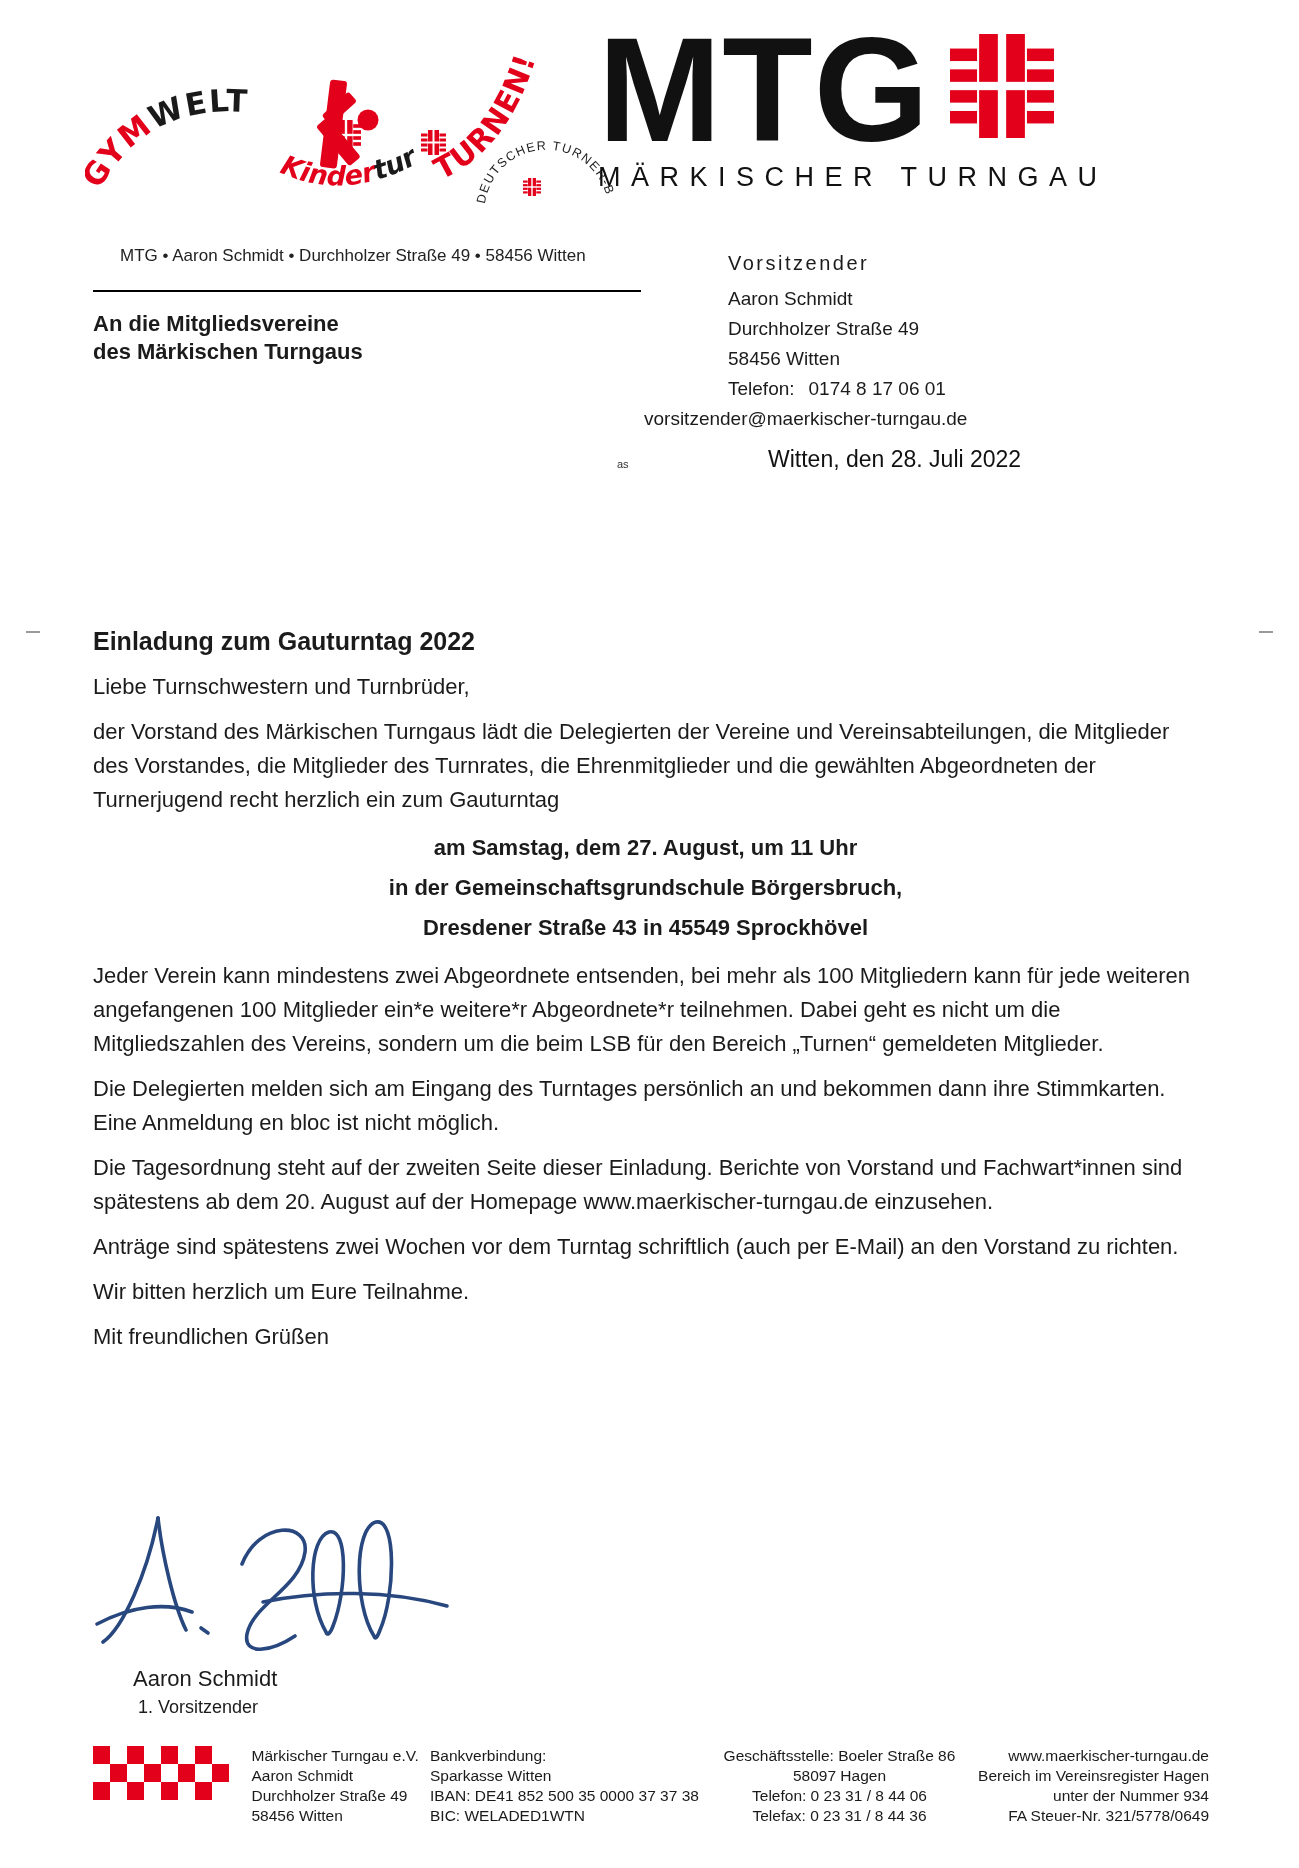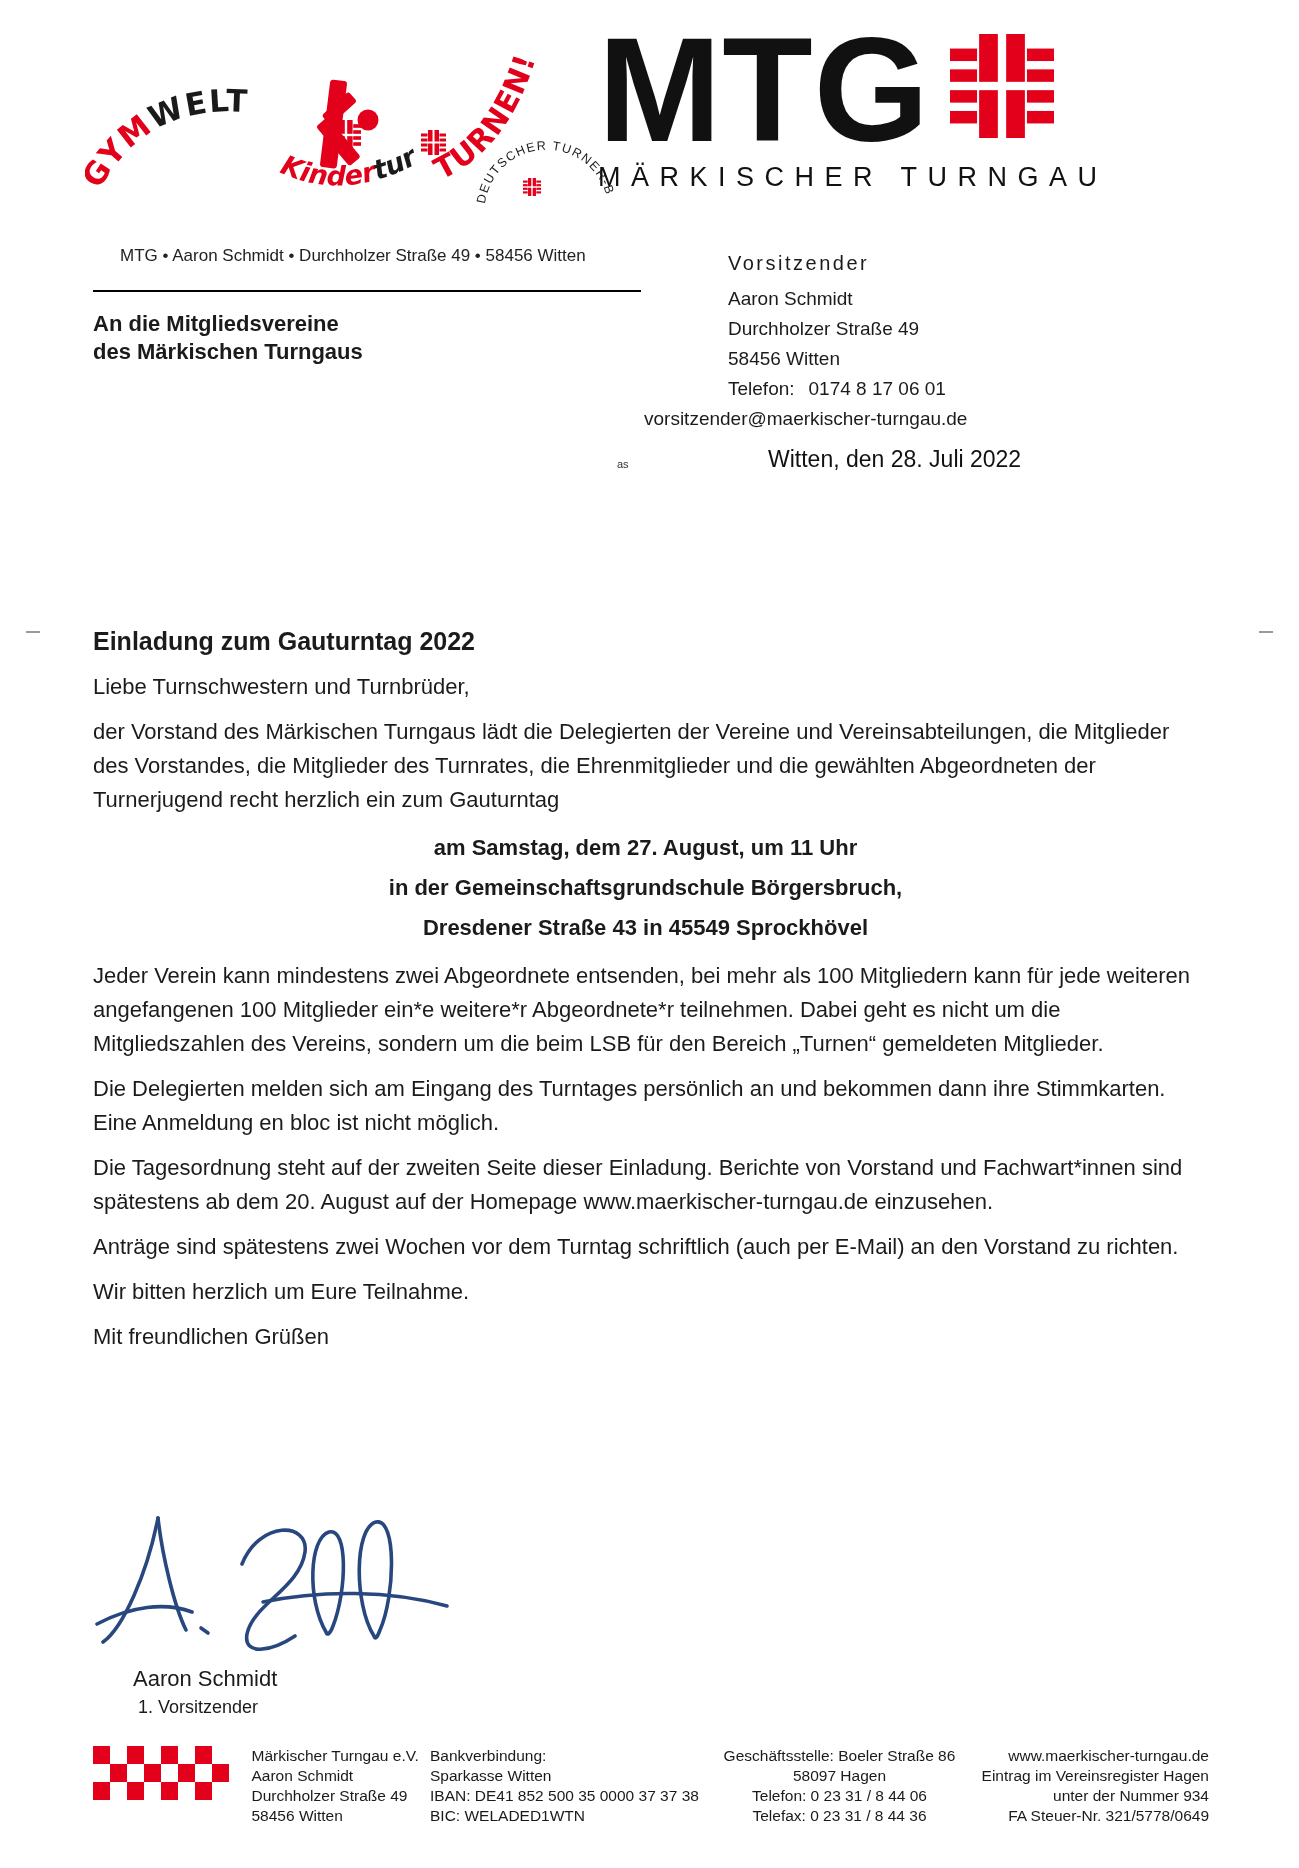--- a/index.html
+++ b/index.html
@@ -219,21 +219,21 @@
       <div>BIC: WELADED1WTN</div>
     </div>
     <div class="f-col3">
       <div>Geschäftsstelle: Boeler Straße 86</div>
       <div>58097 Hagen</div>
       <div>Telefon: 0 23 31 / 8 44 06</div>
       <div>Telefax: 0 23 31 / 8 44 36</div>
     </div>
     <div class="f-col4">
       <div>www.maerkischer-turngau.de</div>
-      <div>Eintrag im Vereinsregister Hagen</div>
+      <div>Bereich im Vereinsregister Hagen</div>
       <div>unter der Nummer 934</div>
       <div>FA Steuer-Nr. 321/5778/0649</div>
     </div>
   </div>
 
   <div class="foldmark left"></div>
   <div class="foldmark right"></div>
 </div>
 
 </body></html>

